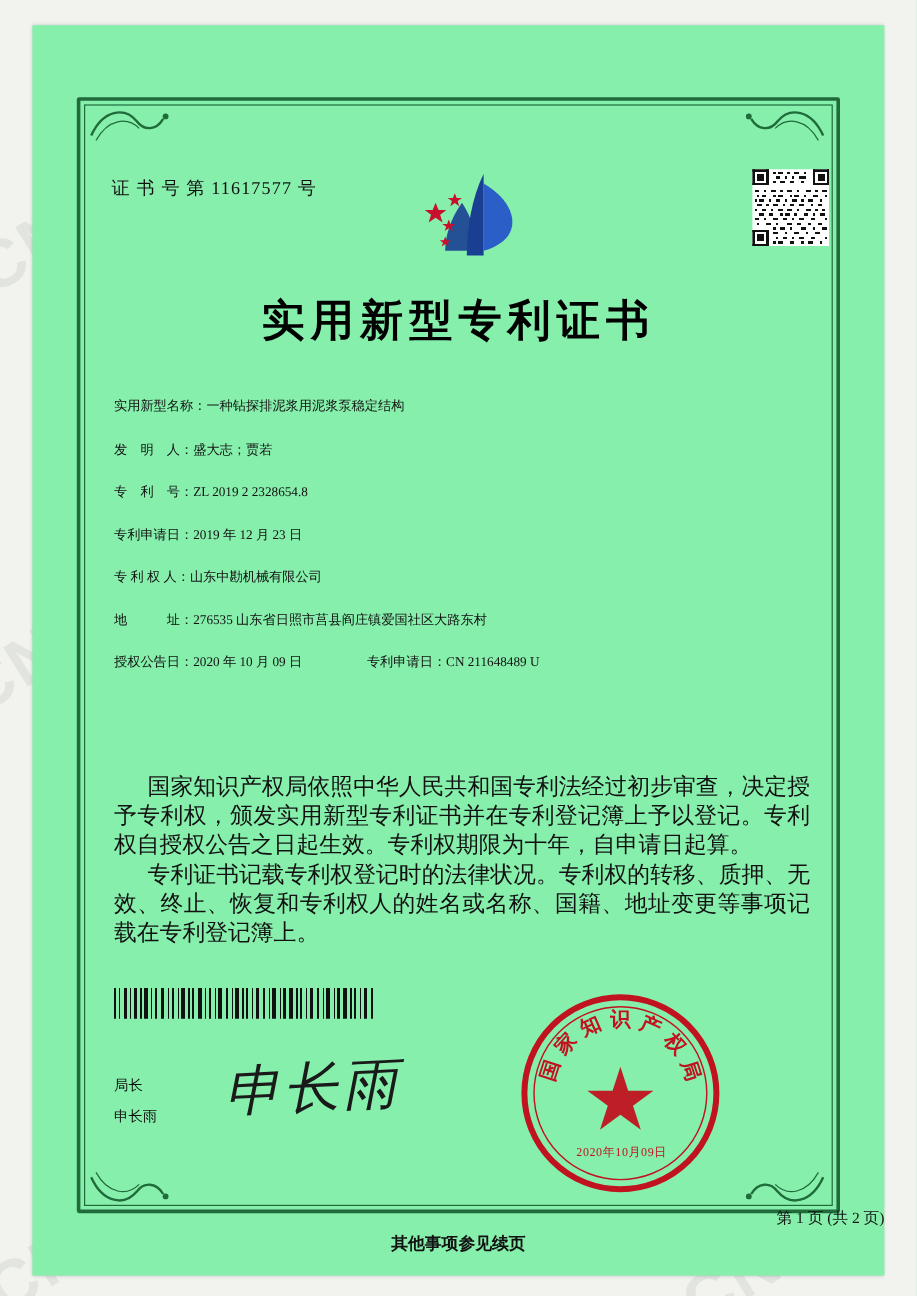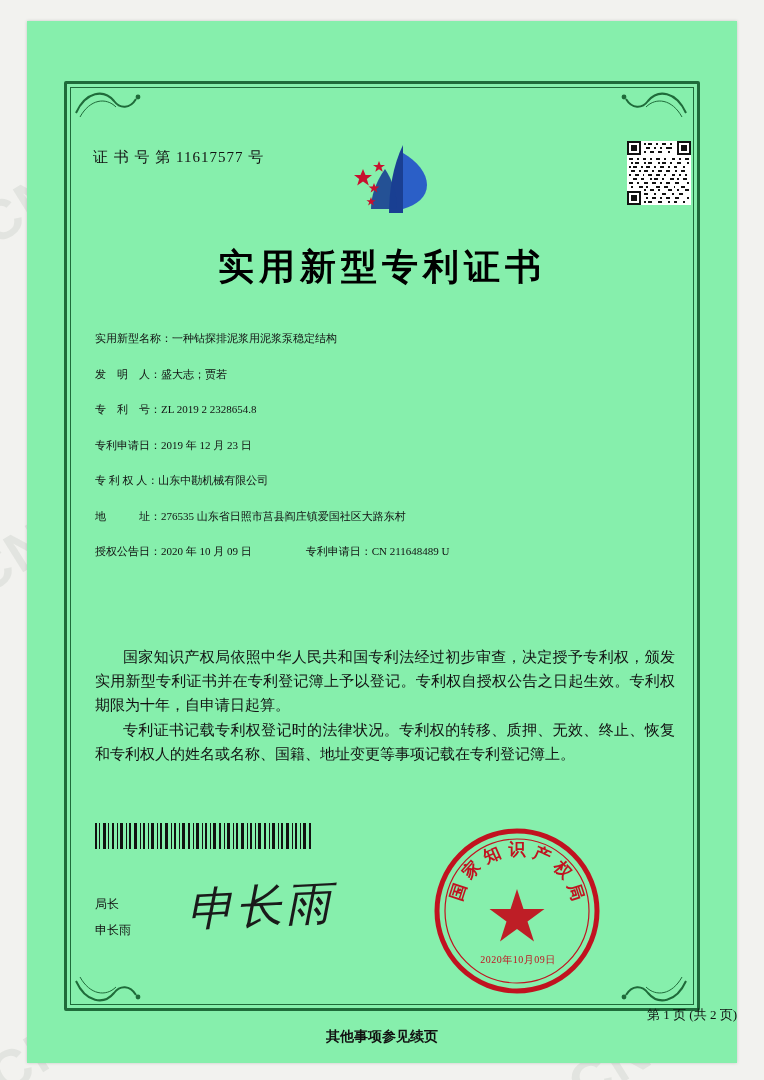--- a/index.html
+++ b/index.html
@@ -88,21 +88,21 @@
     font-size:11px; color:#111; margin-bottom:20.5px;
     white-space:nowrap;
   }
   .lbl { display:inline-block; }
   .val { }
   .grant-row { }
   .grant-row .second { margin-left:54px; }
 
   .para {
     position:absolute; left:68px; width:580px;
-    font-size:15px; line-height:24px; color:#111;
+    font-size:19px; line-height:24px; color:#111;
     text-align:justify;
   }
   .para1 { top:624px; text-indent:28px; }
   .para2 { top:697px; text-indent:28px; }
 
   .barcode {
     position:absolute; left:68px; top:802px;
     height:26px; width:218px;
   }
 

